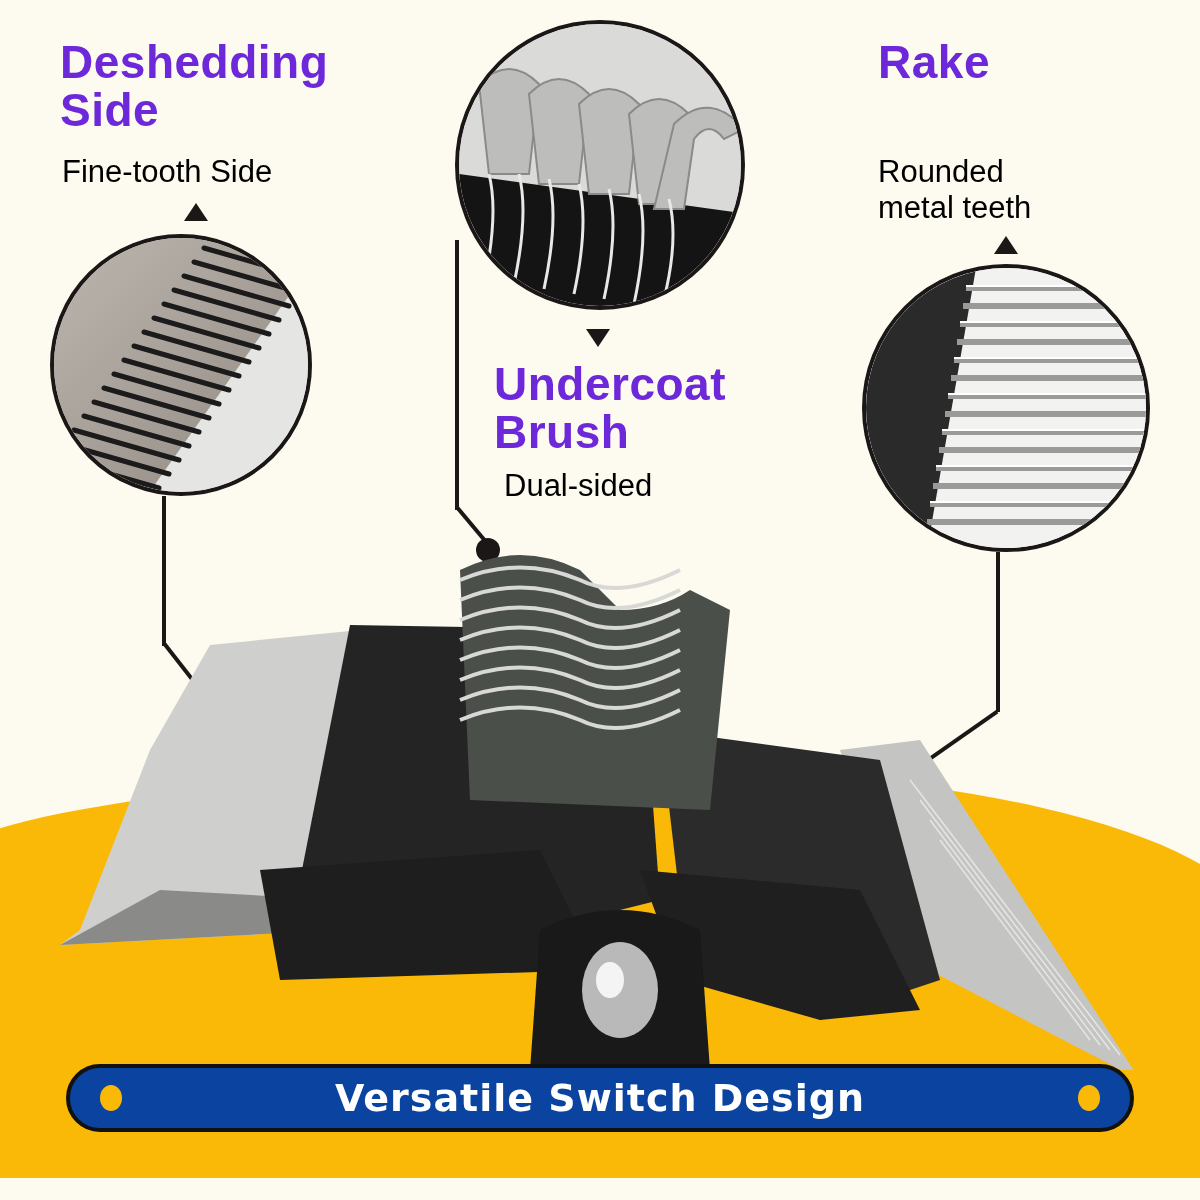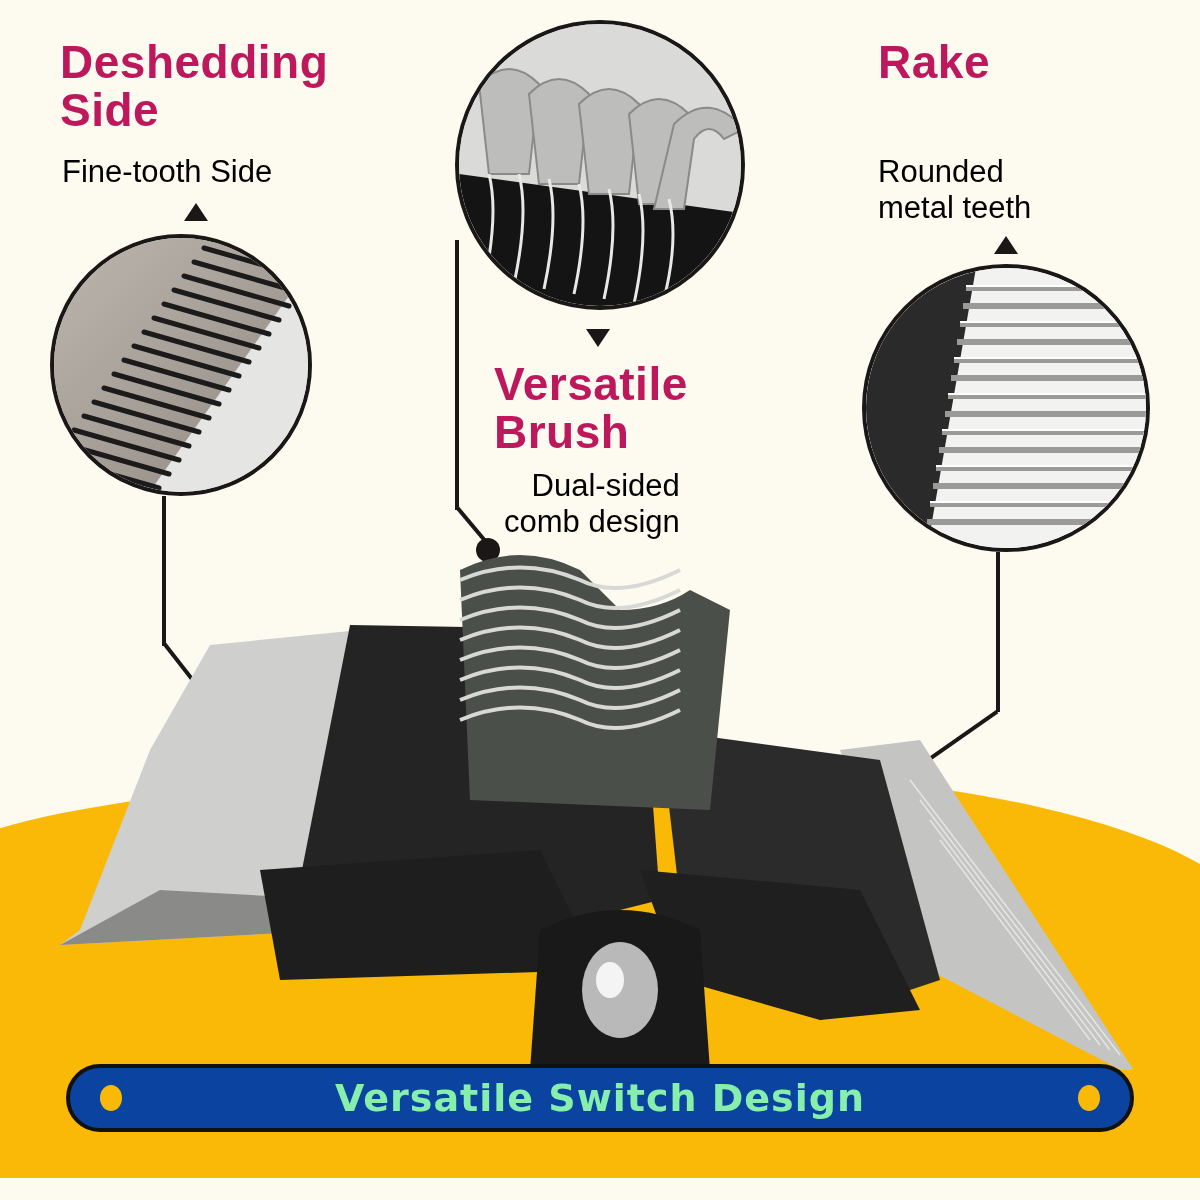--- a/index.html
+++ b/index.html
@@ -9,21 +9,21 @@
     font-family: "Liberation Sans", "DejaVu Sans", sans-serif;
     position: relative;
   }
   .canvas { position: absolute; left: 0; top: 0; width: 1200px; height: 1200px; }
   .arc {
     position: absolute; left: -60px; top: 770px; width: 1320px; height: 440px;
     background: #fbb907; border-radius: 55% 45% 0 0 / 22% 38% 0 0;
   }
   .bottom-strip { position: absolute; left: 0; top: 1178px; width: 1200px; height: 22px; background: #fdfaf0; }
   .title {
-    position: absolute; font-weight: 700; color: #be185d;
+    position: absolute; font-weight: 700; color: #6d28d9;
     font-size: 46px; line-height: 48px; letter-spacing: 0.5px;
   }
   .sub {
     position: absolute; color: #000000; font-size: 31px; line-height: 36px;
   }
   .tri-up {
     position: absolute; width: 0; height: 0;
     border-left: 12px solid transparent; border-right: 12px solid transparent;
     border-bottom: 18px solid #1a1716;
   }
@@ -37,21 +37,21 @@
     overflow: hidden; box-sizing: border-box;
   }
   .line { position: absolute; background: #1a1716; }
   .dot { position: absolute; width: 24px; height: 24px; border-radius: 50%; background: #1a1716; }
   .banner {
     position: absolute; left: 66px; top: 1064px; width: 1068px; height: 68px;
     background: #0b44a0; border: 4px solid #111; border-radius: 40px; box-sizing: border-box;
     display: flex; align-items: center; justify-content: center;
   }
   .banner-text {
-    color: #86efac; font-weight: 700; font-size: 38px; letter-spacing: 1px;
+    color: #ffffff; font-weight: 700; font-size: 38px; letter-spacing: 1px;
     font-family: "DejaVu Sans", sans-serif;
   }
   .banner-dot {
     position: absolute; top: 50%; width: 22px; height: 26px; margin-top: -13px;
     border-radius: 50%; background: #fbb907;
   }
 </style>
 </head>
 <body>
 
@@ -118,26 +118,25 @@
         <path d="M90,155 q10,40 -5,110"></path>
         <path d="M120,160 q10,40 -5,110"></path>
         <path d="M150,165 q10,40 -5,110"></path>
         <path d="M180,170 q10,40 -5,110"></path>
         <path d="M210,175 q10,40 -5,100"></path>
       </g>
     </svg>
   </div>
   <div class="tri-down" style="left:586px; top:329px;"></div>
   <div class="title" style="left:494px; top:360px;">
-    <div>Versatile</div>
+    <div>Undercoat</div>
     <div>Brush</div>
   </div>
   <div class="sub" style="left:504px; top:468px;text-align:right;">
     <div>Dual-sided</div>
-    <div>comb design</div>
   </div>
   <div class="line" style="left:455px; top:240px; width:4px; height:270px;"></div>
   <div class="line" style="left:455px; top:508px; width:4px; height:45px; transform-origin:top left; transform:rotate(-40deg);"></div>
   <div class="dot" style="left:476px; top:538px;"></div>
 
   <div class="title" style="left:878px; top:38px;">
     <div>Rake</div>
   </div>
   <div class="sub" style="left:878px; top:154px;">
     <div>Rounded</div>

